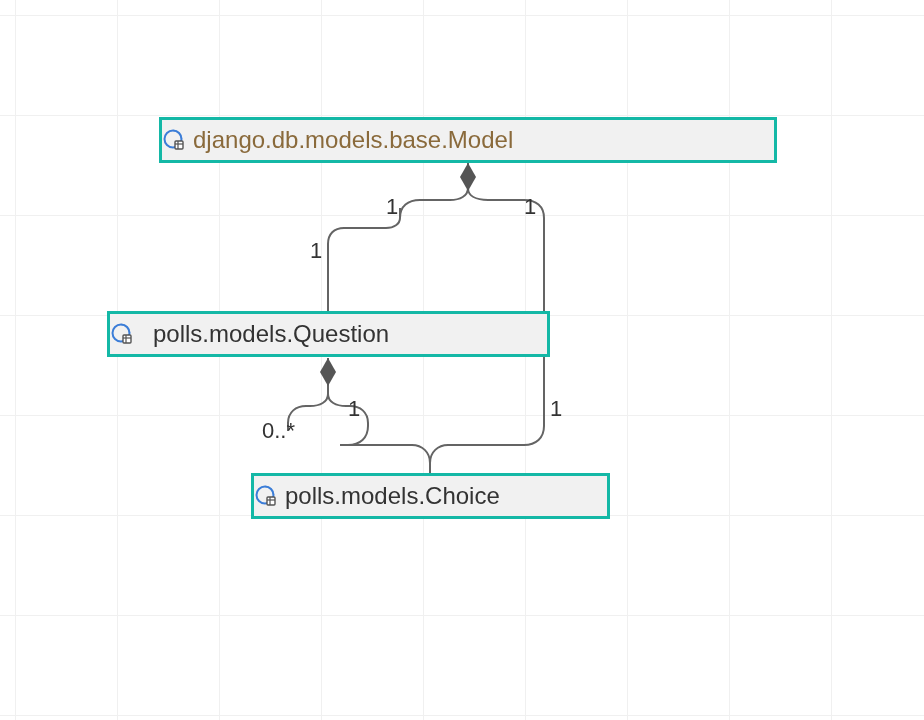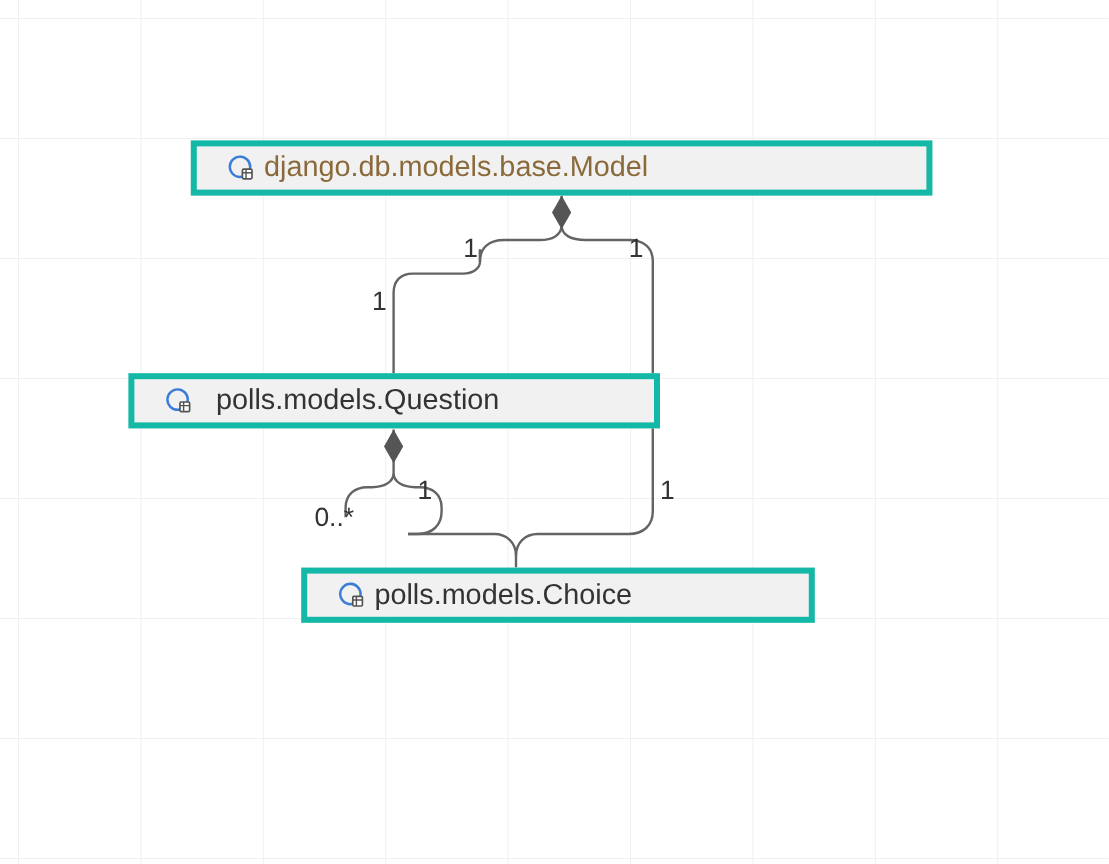--- a/index.html
+++ b/index.html
@@ -23,24 +23,24 @@
       height: 100%;
       background-image:
         linear-gradient(to right, #f0f0f0 1px, transparent 1px),
         linear-gradient(to bottom, #f0f0f0 1px, transparent 1px);
       background-size: 102px 100px;
       background-position: 15px 15px;
     }
     .node {
       position: absolute;
       background: #f1f1f1;
-      border: 5px solid #14b8a6;
+      border: 3px solid #14b8a6;
       display: flex;
       align-items: center;
-      padding: 10px 26px;
+      padding: 10px 1px;
       gap: 8px;
       z-index: 5;
     }
     .icon {
       width: 22px;
       height: 22px;
       flex-shrink: 0;
     }
     .node-label {
       font-size: 24px;
@@ -135,21 +135,21 @@
       <circle cx="10" cy="10" r="8.5" fill="none" stroke="#3b7dd8" stroke-width="2"></circle>
       <path d="M 10 1.5 A 8.5 8.5 0 0 1 18.5 10" fill="none" stroke="#3b7dd8" stroke-width="2" opacity="0.35"></path>
       <rect x="12" y="12" width="8" height="8" rx="1" fill="#ffffff" stroke="#545454" stroke-width="1.4"></rect>
       <line x1="12" y1="15" x2="20" y2="15" stroke="#545454" stroke-width="1.2"></line>
       <line x1="15" y1="12" x2="15" y2="20" stroke="#545454" stroke-width="1.2"></line>
     </svg>
   </span>
   <span class="node-label">polls.models.Question</span>
 </div>
 
-<div class="node" style="left:251px; top:473px; width:428px; height:46px;">
+<div class="node" style="left:251px; top:473px; width:359px; height:46px;">
   <span class="icon">
     <svg viewBox="0 0 22 22" width="22" height="22">
       <circle cx="10" cy="10" r="8.5" fill="none" stroke="#3b7dd8" stroke-width="2"></circle>
       <path d="M 10 1.5 A 8.5 8.5 0 0 1 18.5 10" fill="none" stroke="#3b7dd8" stroke-width="2" opacity="0.35"></path>
       <rect x="12" y="12" width="8" height="8" rx="1" fill="#ffffff" stroke="#545454" stroke-width="1.4"></rect>
       <line x1="12" y1="15" x2="20" y2="15" stroke="#545454" stroke-width="1.2"></line>
       <line x1="15" y1="12" x2="15" y2="20" stroke="#545454" stroke-width="1.2"></line>
     </svg>
   </span>
   <span class="node-label">polls.models.Choice</span>

